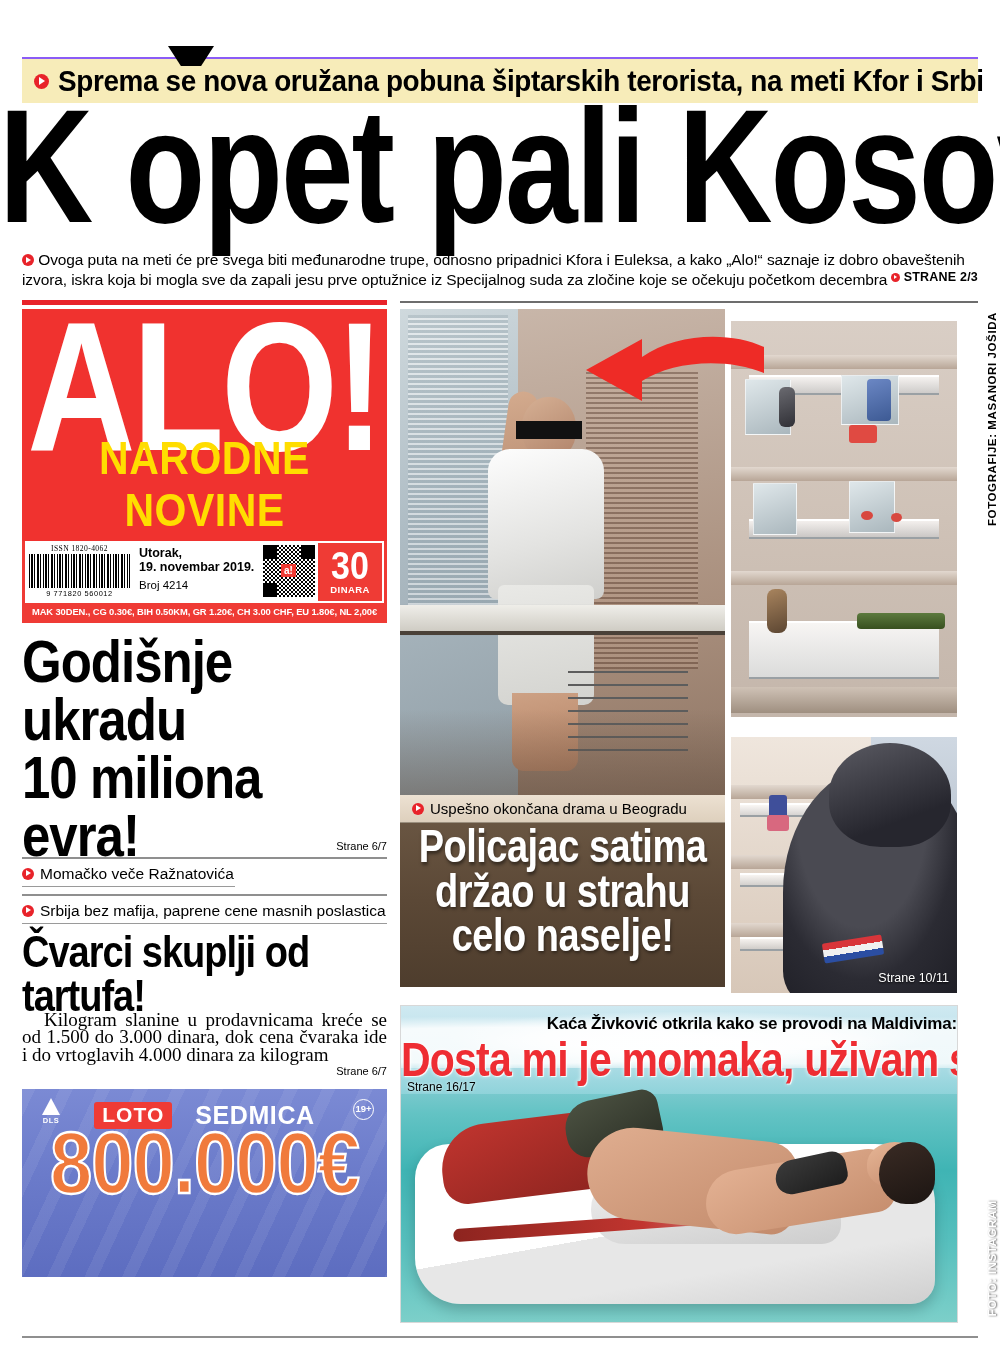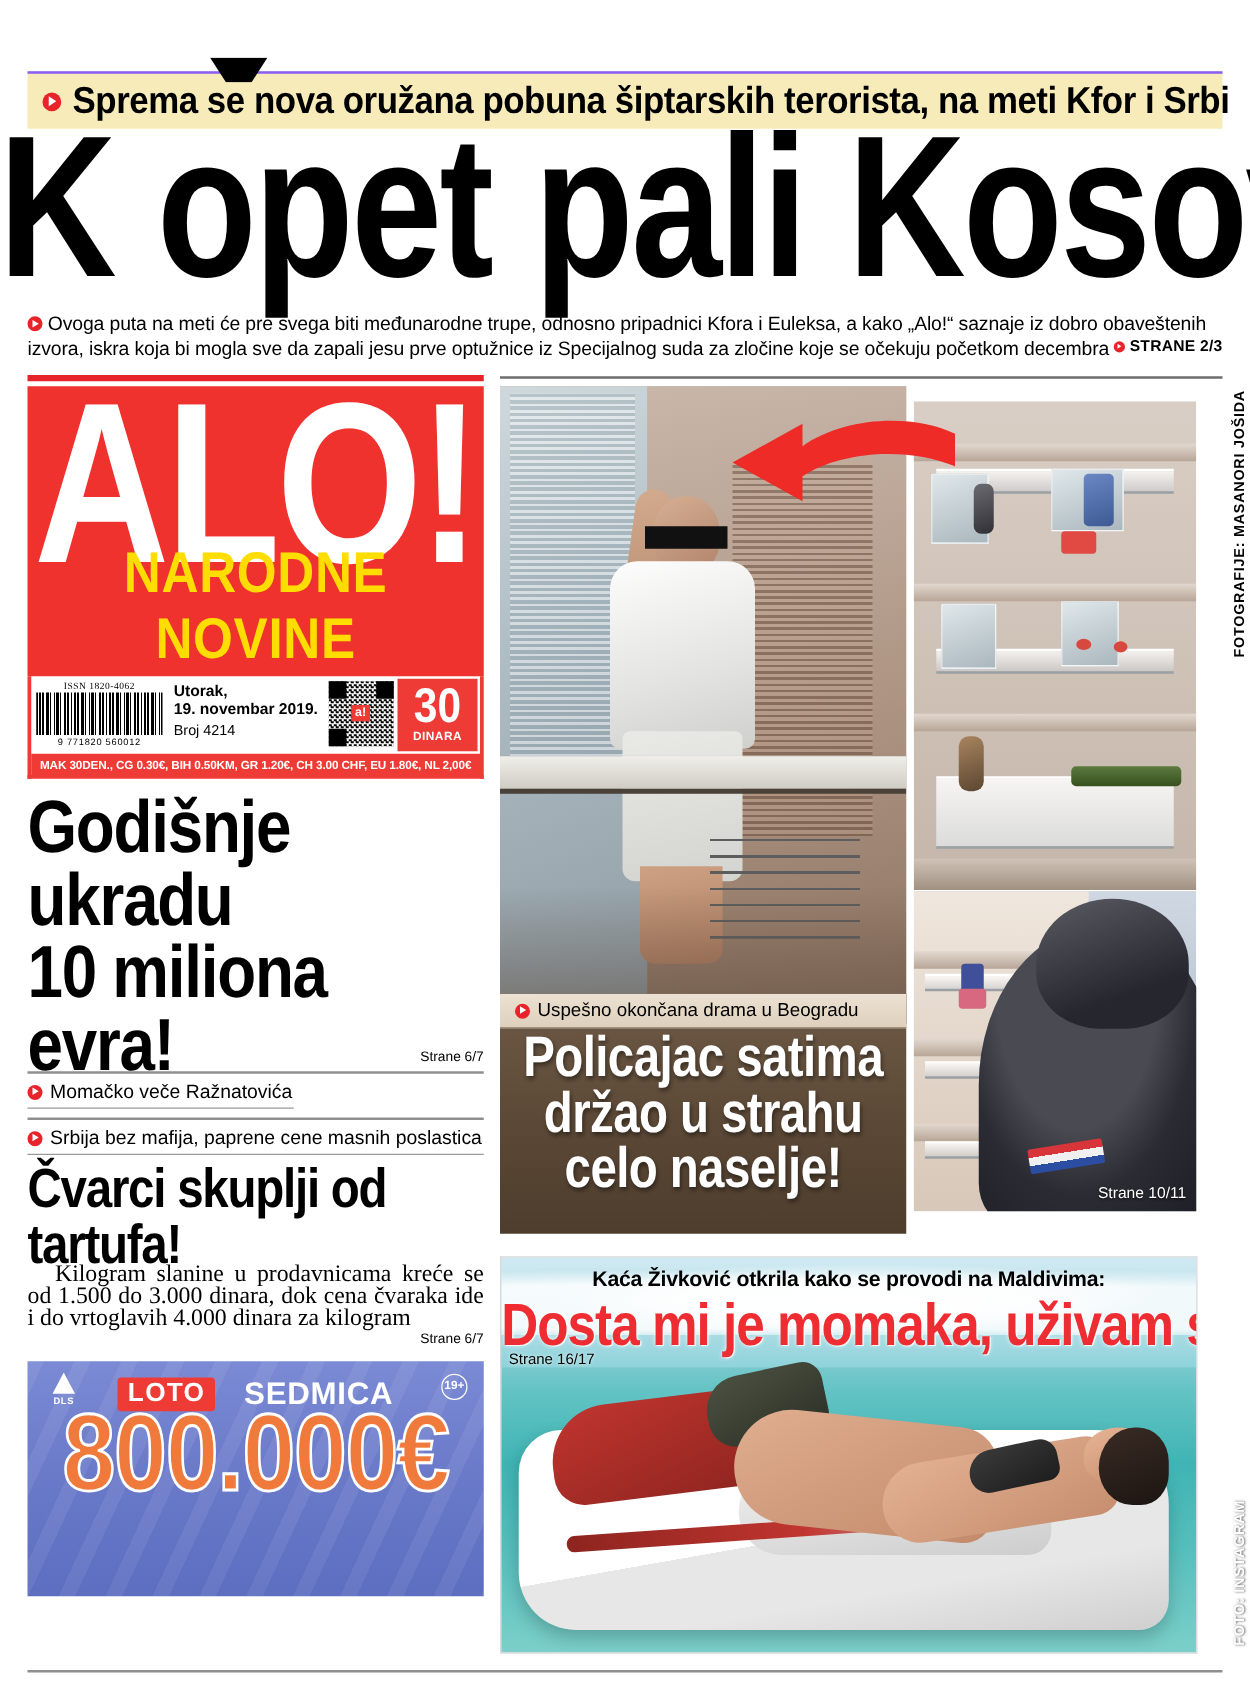--- a/index.html
+++ b/index.html
@@ -281,21 +281,21 @@
   .arrow-red{
     position:absolute; left:580px; top:335px; width:185px; height:78px; z-index:5;
   }
 
   .ph-bal{
     position:absolute; left:730px; top:320px; width:228px; height:398px; overflow:hidden;
     background:linear-gradient(180deg,#d9cec5 0%,#cfc2b7 50%,#c4b6ab 100%);
     border:1px solid #fff;
   }
   .ph-pol{
-    position:absolute; left:730px; top:712px; width:228px; height:258px; overflow:hidden;
+    position:absolute; left:730px; top:736px; width:228px; height:258px; overflow:hidden;
     background:linear-gradient(180deg,#cfd8e2 0%,#bcc6d2 40%,#9aa6b4 100%);
     border:1px solid #fff;
   }
   .balc{
     position:absolute; left:8%; width:84%; height:20px;
     background:linear-gradient(180deg,rgba(255,255,255,.75),rgba(200,205,210,.55));
     border-top:2px solid #fff; border-bottom:2px solid #9aa0a4;
   }
   .winp{
     position:absolute; background:linear-gradient(160deg,#dfe7ea,#aab7bd);
@@ -358,21 +358,21 @@
     background:linear-gradient(180deg,#cfe9f1 0%,#b6dfe9 55%,#8fd3da 100%);
   }
   .celeb .clouds{
     position:absolute; left:0; top:6px; width:100%; height:56px;
     background:
       radial-gradient(ellipse at 18% 60%, rgba(255,255,255,.85) 0 38%, rgba(255,255,255,0) 62%),
       radial-gradient(ellipse at 52% 45%, rgba(255,255,255,.75) 0 34%, rgba(255,255,255,0) 60%),
       radial-gradient(ellipse at 84% 62%, rgba(255,255,255,.8) 0 36%, rgba(255,255,255,0) 62%);
   }
   .celeb .ckick{
-    position:absolute; left:0; top:8px; width:100%; text-align:center; z-index:4;
+    position:absolute; left:0; top:8px; width:100%; text-align:right; z-index:4;
     font-family:"Liberation Sans Narrow","Liberation Sans",sans-serif;
     font-weight:bold; font-size:17px; letter-spacing:-.2px;
   }
   .celeb .chead{
     position:absolute; left:0; top:28px; width:100%; text-align:center; z-index:4;
     font-family:"Liberation Sans Narrow","Liberation Sans",sans-serif;
     font-weight:bold; font-size:41px; line-height:44px; color:#ee2d33;
     letter-spacing:-.8px; transform:scaleY(1.16); transform-origin:top center;
     text-shadow:0 0 4px rgba(255,255,255,.9), 1px 1px 0 rgba(255,255,255,.8);
     white-space:nowrap;

